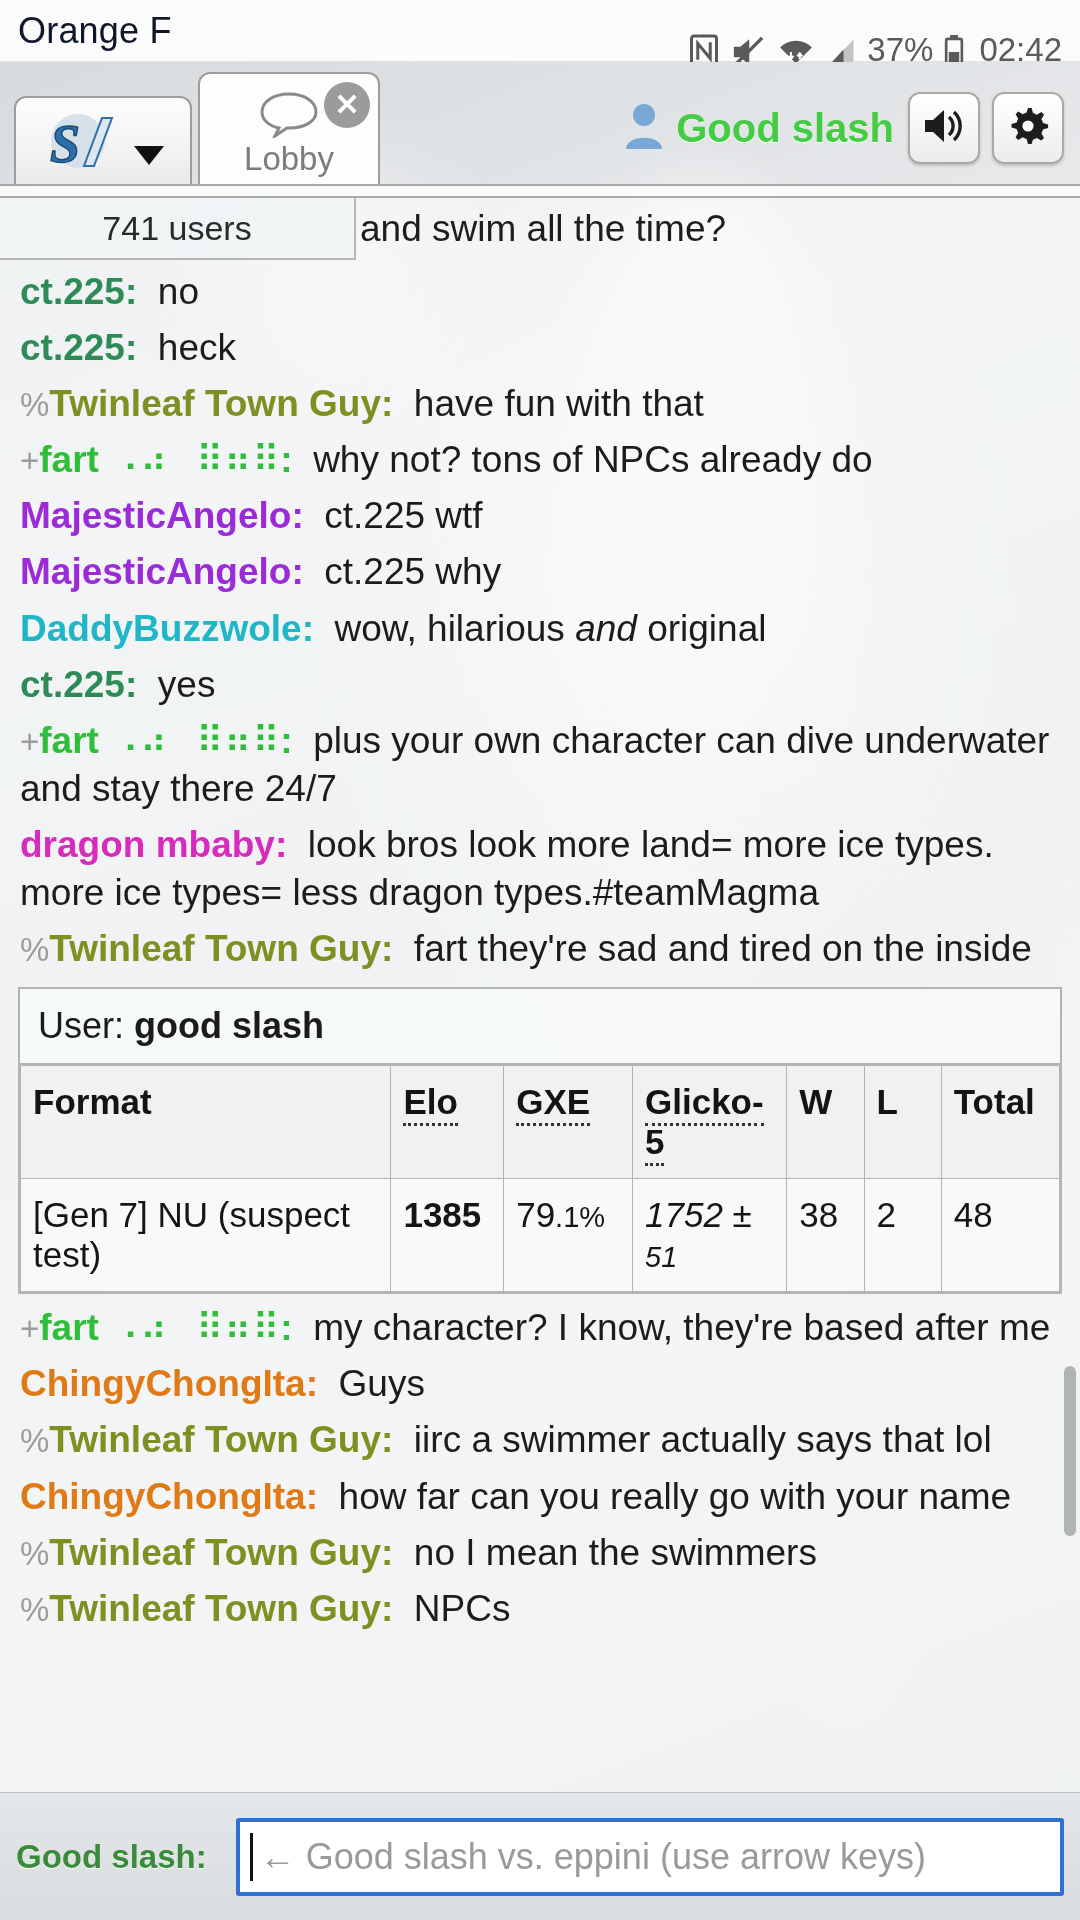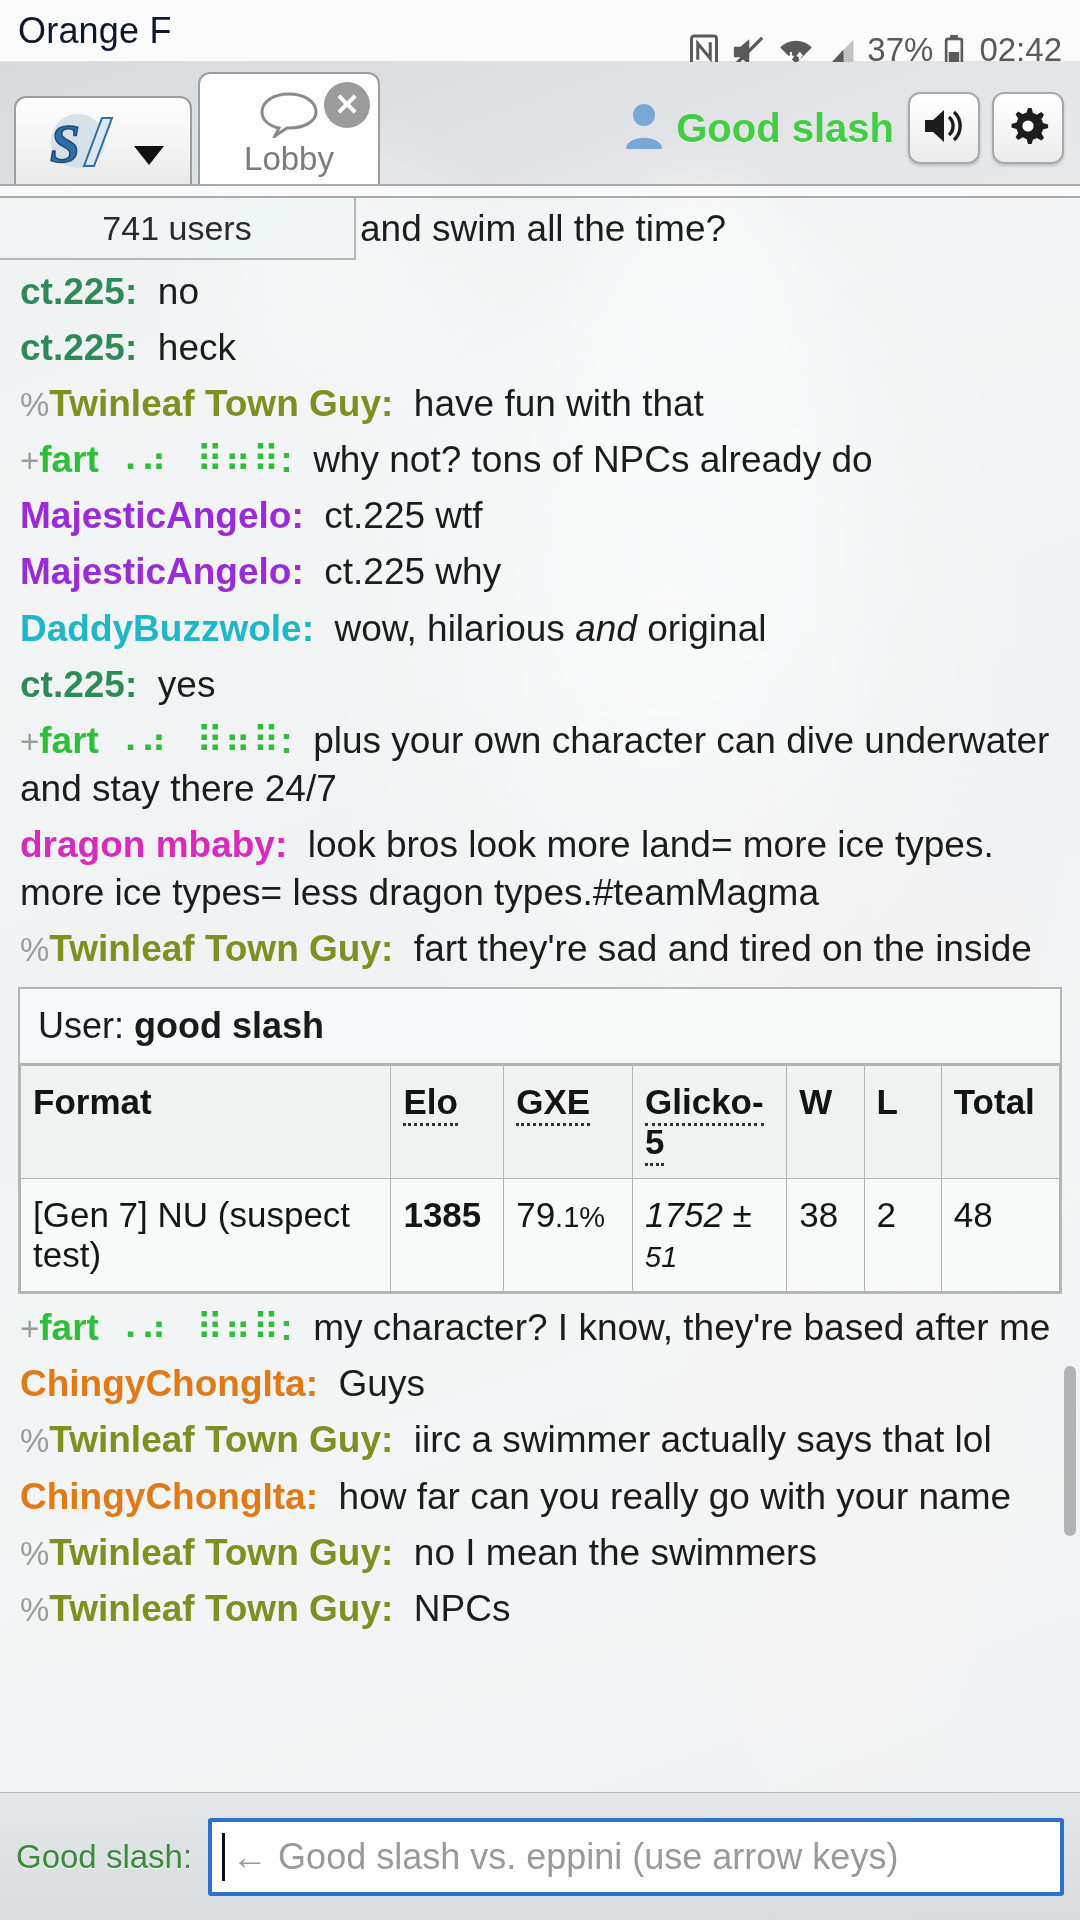--- a/index.html
+++ b/index.html
@@ -238,22 +238,22 @@
   
   #input-row {
     position: absolute; left: 0; right: 0; bottom: 0;
     height: 128px; z-index: 6;
     display: flex; align-items: center;
     padding: 0 16px;
     background: linear-gradient(180deg, rgba(228,231,233,.92), rgba(216,220,223,.95));
     border-top: 1px solid #b9bcbe;
   }
   #input-username {
-    font-size: 33px; font-weight: normal; color: #3b8a3b;
-    white-space: nowrap; margin-right: 16px;
+    font-size: 33px; font-weight: bold; color: #3b8a3b;
+    white-space: nowrap; margin-right: 29px;
     text-shadow: 0 1px 0 rgba(255,255,255,.8);
   }
   #chat-input-box {
     flex: 1;
     height: 78px;
     background: #ffffff;
     border: 4px solid #2f6fd0;
     border-radius: 3px;
     display: flex; align-items: center;
     padding: 0 10px;

